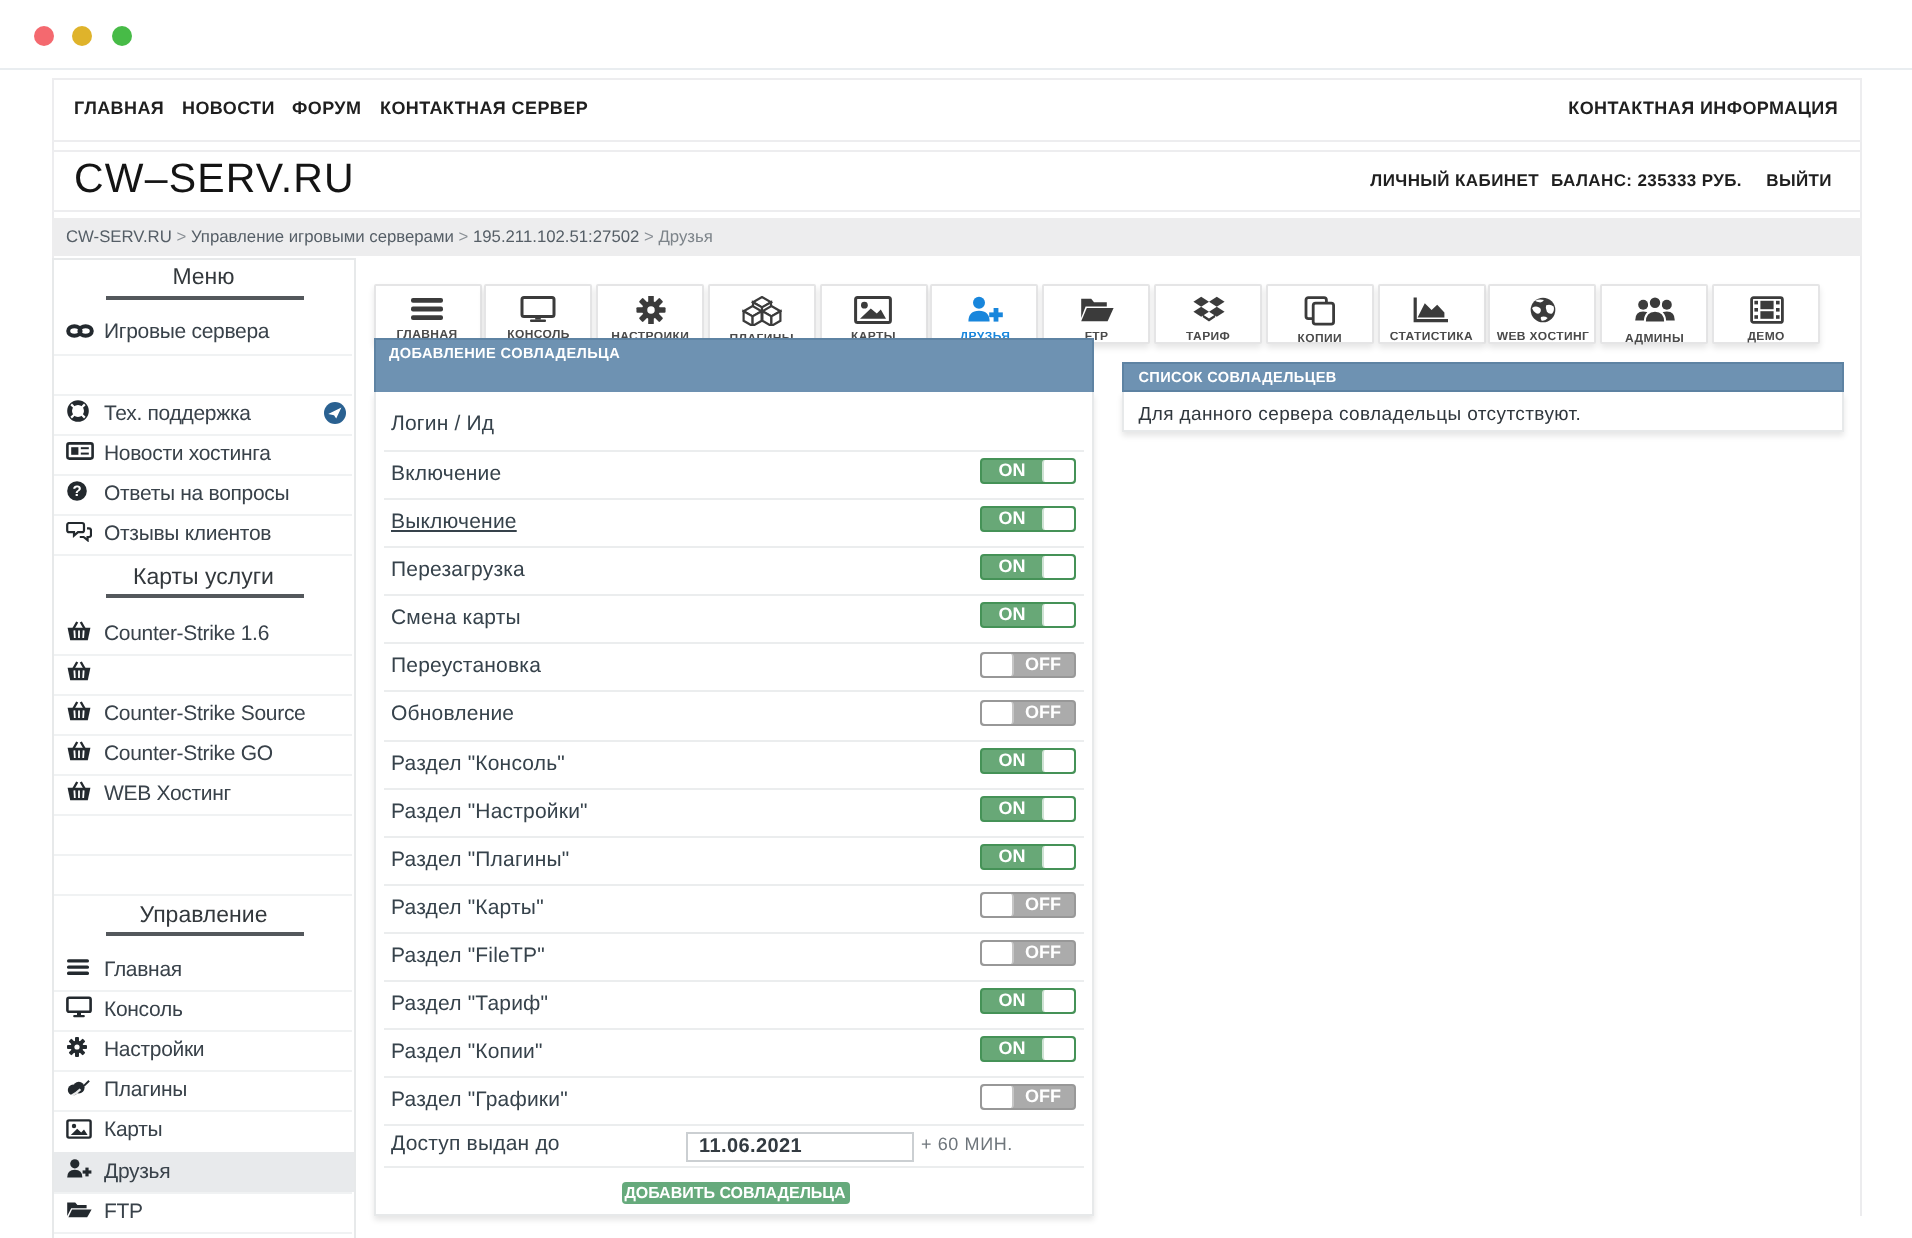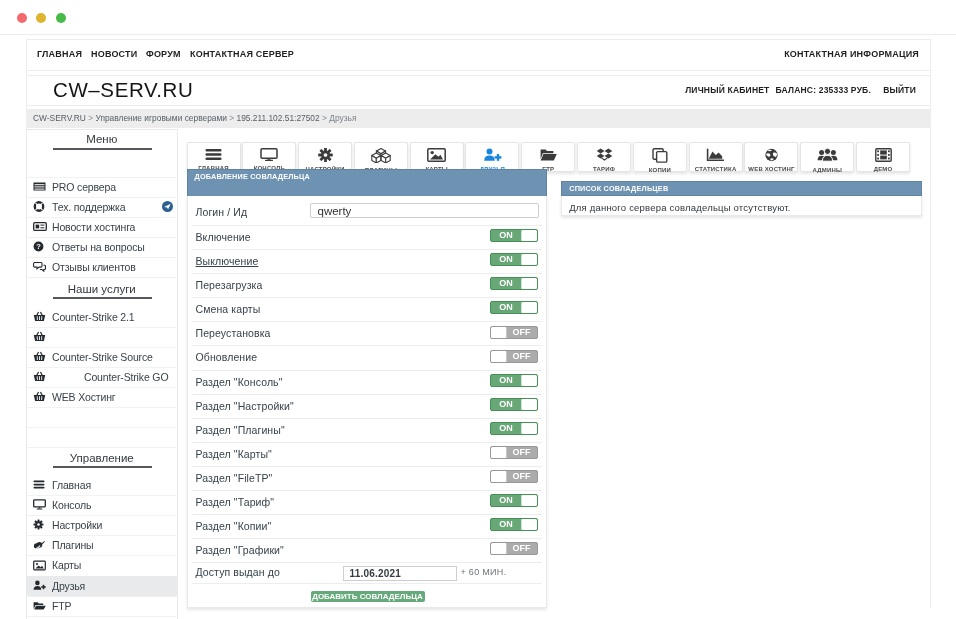--- a/index.html
+++ b/index.html
@@ -30,39 +30,39 @@
 <div class="dot" style="left:35.7px;background:#dfb32b;"></div>
 <div class="dot" style="left:55.5px;background:#47bb47;"></div>
 <div class="abs" style="left:26px;top:39px;width:905px;height:569px;border-left:1px solid #ececee;border-right:1px solid #ececee;"></div>
 <div class="box" style="left:26px;top:39px;width:905px;height:31.5px;"></div>
 <span style="position:absolute;top:39px;line-height:31px;font-size:9px;font-weight:bold;color:#1f1f1f;letter-spacing:0.2px;left:37px;">ГЛАВНАЯ</span>
 <span style="position:absolute;top:39px;line-height:31px;font-size:9px;font-weight:bold;color:#1f1f1f;letter-spacing:0.2px;left:91px;">НОВОСТИ</span>
 <span style="position:absolute;top:39px;line-height:31px;font-size:9px;font-weight:bold;color:#1f1f1f;letter-spacing:0.2px;left:146px;">ФОРУМ</span>
 <span style="position:absolute;top:39px;line-height:31px;font-size:9px;font-weight:bold;color:#1f1f1f;letter-spacing:0.2px;left:190px;">КОНТАКТНАЯ СЕРВЕР</span>
 <span style="position:absolute;top:39px;right:37px;line-height:31px;font-size:9px;font-weight:bold;color:#1f1f1f;letter-spacing:0.2px;">КОНТАКТНАЯ ИНФОРМАЦИЯ</span>
 <div class="box" style="left:26px;top:75px;width:905px;height:30.5px;"></div>
-<div class="abs" style="left:53px;top:75px;line-height:30.5px;font-size:20.5px;color:#141414;letter-spacing:0.6px;">CW–SERV.RU</div>
+<div class="abs" style="left:37px;top:75px;line-height:30.5px;font-size:20.5px;color:#141414;letter-spacing:0.6px;">CW–SERV.RU</div>
 <span style="position:absolute;top:75px;line-height:30.5px;font-size:8.5px;font-weight:bold;color:#1f1f1f;letter-spacing:0.2px;right:186.5px;">ЛИЧНЫЙ КАБИНЕТ</span>
 <span style="position:absolute;top:75px;line-height:30.5px;font-size:8.5px;font-weight:bold;color:#1f1f1f;letter-spacing:0.2px;right:85px;">БАЛАНС: 235333 РУБ.</span>
 <span style="position:absolute;top:75px;line-height:30.5px;font-size:8.5px;font-weight:bold;color:#1f1f1f;letter-spacing:0.2px;right:40px;">ВЫЙТИ</span>
 <div class="abs" style="left:26px;top:109px;width:905px;height:19px;background:#ededee;"></div>
 <div class="abs" style="left:33px;top:109px;line-height:19px;font-size:8.4px;color:#555e66;">CW-SERV.RU <span style="color:#8a9096;">&gt;</span> Управление игровыми серверами <span style="color:#8a9096;">&gt;</span> 195.211.102.51:27502 <span style="color:#8a9096;">&gt;</span> <span style="color:#7d848a;">Друзья</span></div>
 <div class="abs" style="left:26px;top:128.8px;width:151.5px;height:491px;background:#fff;border:1px solid #e7e9ea;border-bottom:none;">
 <div class="shead" style="top:3.5px;">Меню</div>
     <div class="sline" style="top:18.5px;"></div>
+    <div class="srow" style="top:26.7px;height:20.1px;">
+      <span class="sicon" style="top:50%;transform:translateY(-50%);"><svg width="14" height="11" viewBox="0 0 14 11">
+          <g fill="none" stroke="#23292e" stroke-width="2">
+            <ellipse cx="4.2" cy="5.5" rx="3.1" ry="2.4"></ellipse>
+            <ellipse cx="9.8" cy="5.5" rx="3.1" ry="2.4"></ellipse>
+          </g>
+        </svg></span>
+      <span class="stext" style="top:0;line-height:20.1px;">Игровые сервера</span>
+    </div>
     <div class="sep" style="top:46.8px;"></div>
-    <div class="srow" style="top:46.8px;height:20.1px;">
-      <span class="sicon" style="top:50%;transform:translateY(-50%);"><svg width="13" height="11" viewBox="0 0 13 11">
-          <rect x="0.5" y="1.5" width="12" height="8" fill="#23292e"></rect>
-          <rect x="1.5" y="3.2" width="10" height="1" fill="#fff"></rect>
-          <rect x="1.5" y="5.4" width="10" height="1" fill="#fff"></rect>
-          <rect x="1.5" y="7.6" width="10" height="1" fill="#fff"></rect>
-        </svg></span>
-      <span class="stext" style="top:0;line-height:20.1px;">PRO сервера</span>
-    </div>
     <div class="sep" style="top:66.9px;"></div>
     <div class="srow" style="top:66.9px;height:20.1px;">
       <span class="sicon" style="top:50%;transform:translateY(-50%);"><svg width="12" height="11" viewBox="0 0 12 11">
           <circle cx="6" cy="5.5" r="4.2" fill="none" stroke="#23292e" stroke-width="2.4"></circle>
           <g stroke="#fff" stroke-width="1.1">
             <line x1="2.6" y1="2.2" x2="4.4" y2="4"></line>
             <line x1="9.4" y1="2.2" x2="7.6" y2="4"></line>
             <line x1="2.6" y1="8.8" x2="4.4" y2="7"></line>
             <line x1="9.4" y1="8.8" x2="7.6" y2="7"></line>
           </g>
@@ -94,33 +94,33 @@
     </div>
     <div class="sep" style="top:127.19999999999999px;"></div>
     <div class="srow" style="top:127.19999999999999px;height:20.1px;">
       <span class="sicon" style="top:50%;transform:translateY(-50%);"><svg width="13" height="11" viewBox="0 0 13 11">
           <path d="M1 1.5h7a1 1 0 0 1 1 1v2.6a1 1 0 0 1-1 1H6l-2 1.7v-1.7H1.6a1 1 0 0 1-1-1V2.5a1 1 0 0 1 1-1z" fill="none" stroke="#23292e" stroke-width="1.1"></path>
           <path d="M10.5 4.2h1a1 1 0 0 1 1 1v2.3a1 1 0 0 1-1 1h-.7v1.6l-2-1.6H6.9" fill="none" stroke="#23292e" stroke-width="1.1"></path>
         </svg></span>
       <span class="stext" style="top:0;line-height:20.1px;">Отзывы клиентов</span>
     </div>
     <div class="sep" style="top:147.29999999999998px;"></div>
-    <div class="shead" style="top:152.79999999999998px;">Наши услуги</div>
+    <div class="shead" style="top:152.79999999999998px;">Карты услуги</div>
     <div class="sline" style="top:167.1px;"></div>
     <div class="srow" style="top:176.99999999999997px;height:20.1px;">
       <span class="sicon" style="top:50%;transform:translateY(-50%);"><svg width="13" height="11" viewBox="0 0 13 11">
           <path d="M3.6 4.5 L5.6 1 M9.4 4.5 L7.4 1" stroke="#23292e" stroke-width="1.2" fill="none"></path>
           <path d="M0.8 3.9h11.4l-1.3 6.2H2.1z" fill="#23292e"></path>
           <g stroke="#fff" stroke-width="0.9">
             <line x1="4.2" y1="5.2" x2="4.4" y2="9"></line>
             <line x1="6.5" y1="5.2" x2="6.5" y2="9"></line>
             <line x1="8.8" y1="5.2" x2="8.6" y2="9"></line>
           </g>
         </svg></span>
-      <span class="stext" style="top:0;line-height:20.1px;">Counter-Strike 2.1</span>
+      <span class="stext" style="top:0;line-height:20.1px;">Counter-Strike 1.6</span>
     </div>
     <div class="sep" style="top:197.09999999999997px;"></div>
     <div class="srow" style="top:197.09999999999997px;height:20.1px;">
       <span class="sicon" style="top:50%;transform:translateY(-50%);"><svg width="13" height="11" viewBox="0 0 13 11">
           <path d="M3.6 4.5 L5.6 1 M9.4 4.5 L7.4 1" stroke="#23292e" stroke-width="1.2" fill="none"></path>
           <path d="M0.8 3.9h11.4l-1.3 6.2H2.1z" fill="#23292e"></path>
           <g stroke="#fff" stroke-width="0.9">
             <line x1="4.2" y1="5.2" x2="4.4" y2="9"></line>
             <line x1="6.5" y1="5.2" x2="6.5" y2="9"></line>
             <line x1="8.8" y1="5.2" x2="8.6" y2="9"></line>
@@ -144,21 +144,21 @@
     <div class="srow" style="top:237.29999999999995px;height:20.1px;">
       <span class="sicon" style="top:50%;transform:translateY(-50%);"><svg width="13" height="11" viewBox="0 0 13 11">
           <path d="M3.6 4.5 L5.6 1 M9.4 4.5 L7.4 1" stroke="#23292e" stroke-width="1.2" fill="none"></path>
           <path d="M0.8 3.9h11.4l-1.3 6.2H2.1z" fill="#23292e"></path>
           <g stroke="#fff" stroke-width="0.9">
             <line x1="4.2" y1="5.2" x2="4.4" y2="9"></line>
             <line x1="6.5" y1="5.2" x2="6.5" y2="9"></line>
             <line x1="8.8" y1="5.2" x2="8.6" y2="9"></line>
           </g>
         </svg></span>
-      <span class="stext" style="top:0;line-height:20.1px;margin-left:32px;">Counter-Strike GO</span>
+      <span class="stext" style="top:0;line-height:20.1px;">Counter-Strike GO</span>
     </div>
     <div class="sep" style="top:257.4px;"></div>
     <div class="srow" style="top:257.4px;height:20.1px;">
       <span class="sicon" style="top:50%;transform:translateY(-50%);"><svg width="13" height="11" viewBox="0 0 13 11">
           <path d="M3.6 4.5 L5.6 1 M9.4 4.5 L7.4 1" stroke="#23292e" stroke-width="1.2" fill="none"></path>
           <path d="M0.8 3.9h11.4l-1.3 6.2H2.1z" fill="#23292e"></path>
           <g stroke="#fff" stroke-width="0.9">
             <line x1="4.2" y1="5.2" x2="4.4" y2="9"></line>
             <line x1="6.5" y1="5.2" x2="6.5" y2="9"></line>
             <line x1="8.8" y1="5.2" x2="8.6" y2="9"></line>
@@ -401,21 +401,20 @@
           <rect x="5.2" y="2.4" width="6.6" height="4.2"></rect>
           <rect x="5.2" y="7.6" width="6.6" height="3.8"></rect>
         </g>
       </svg>
       <span class="tlabel" style="">ДЕМО</span>
     </div>
   </div>
 <div class="phead" style="left:186.5px;top:169px;width:360px;height:31px;font-size:7.3px;line-height:14.2px;padding-left:7px;letter-spacing:0.2px;">ДОБАВЛЕНИЕ СОВЛАДЕЛЬЦА</div>
 <div class="pbody" style="left:186.5px;top:195.8px;width:360px;height:411.8px;">
 <div class="flabel" style="top:2px;line-height:29.2px;">Логин / Ид</div>
-    <input style="position: absolute; left: 122px; top: 7.7px; width: 229px; height: 15px; border: 1px solid rgb(203, 207, 210); border-radius: 2px; font-family: inherit; font-size: 11.5px; color: rgb(51, 51, 51); padding-left: 7px; outline: none;" value="qwerty">
     <div class="fsep" style="top:29.2px;"></div>
     <div class="flabel" style="top:29.2px;line-height:24.1px;">Включение</div>
     <div class="tog ton" style="top:33.4px;">
       <span style="position:absolute;left:0;width:31px;text-align:center;line-height:11px;">ON</span>
       <span class="knob" style="right:0;border-left:1px solid #cfe3d4;"></span>
     </div>
     <div class="fsep" style="top:53.3px;"></div>
     <div class="flabel" style="top:53.3px;line-height:24.1px;text-decoration:underline;">Выключение</div>
     <div class="tog ton" style="top:57.5px;">
       <span style="position:absolute;left:0;width:31px;text-align:center;line-height:11px;">ON</span>

